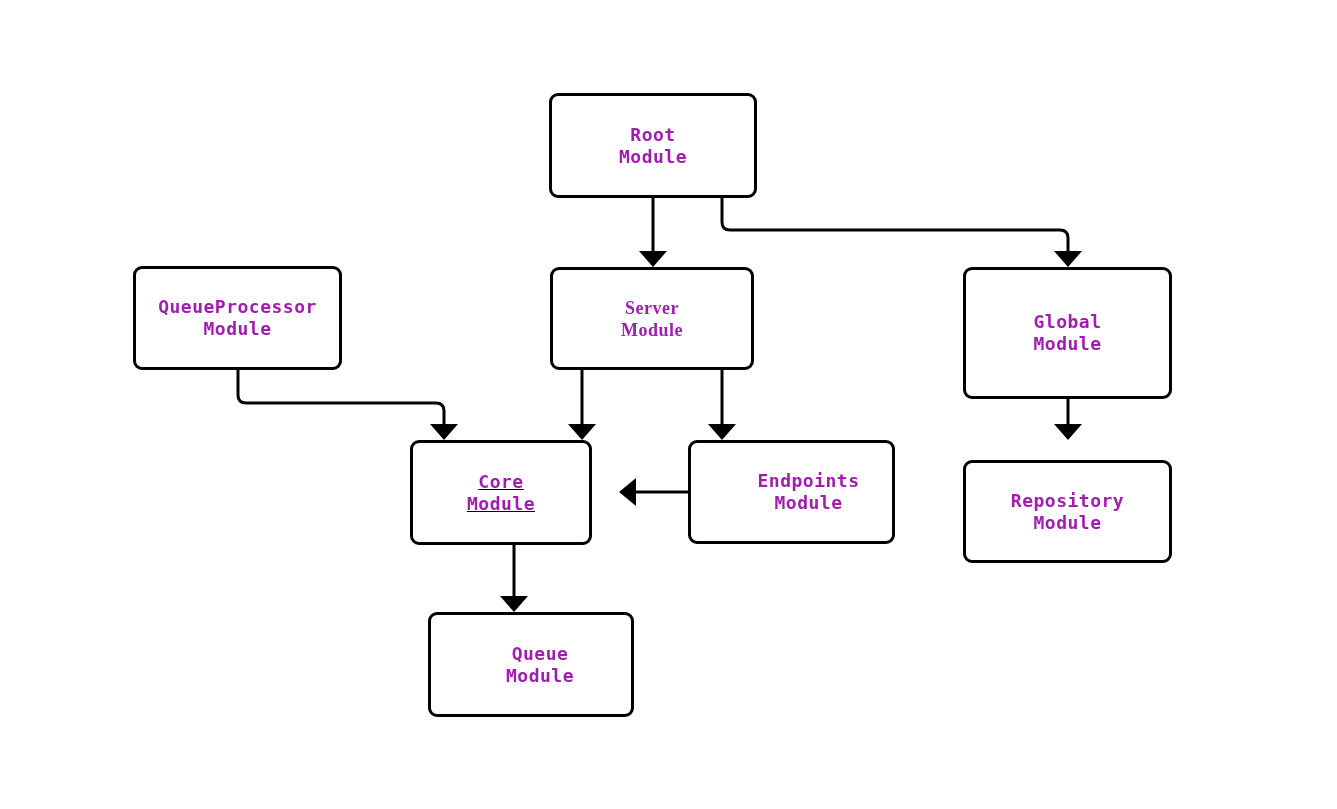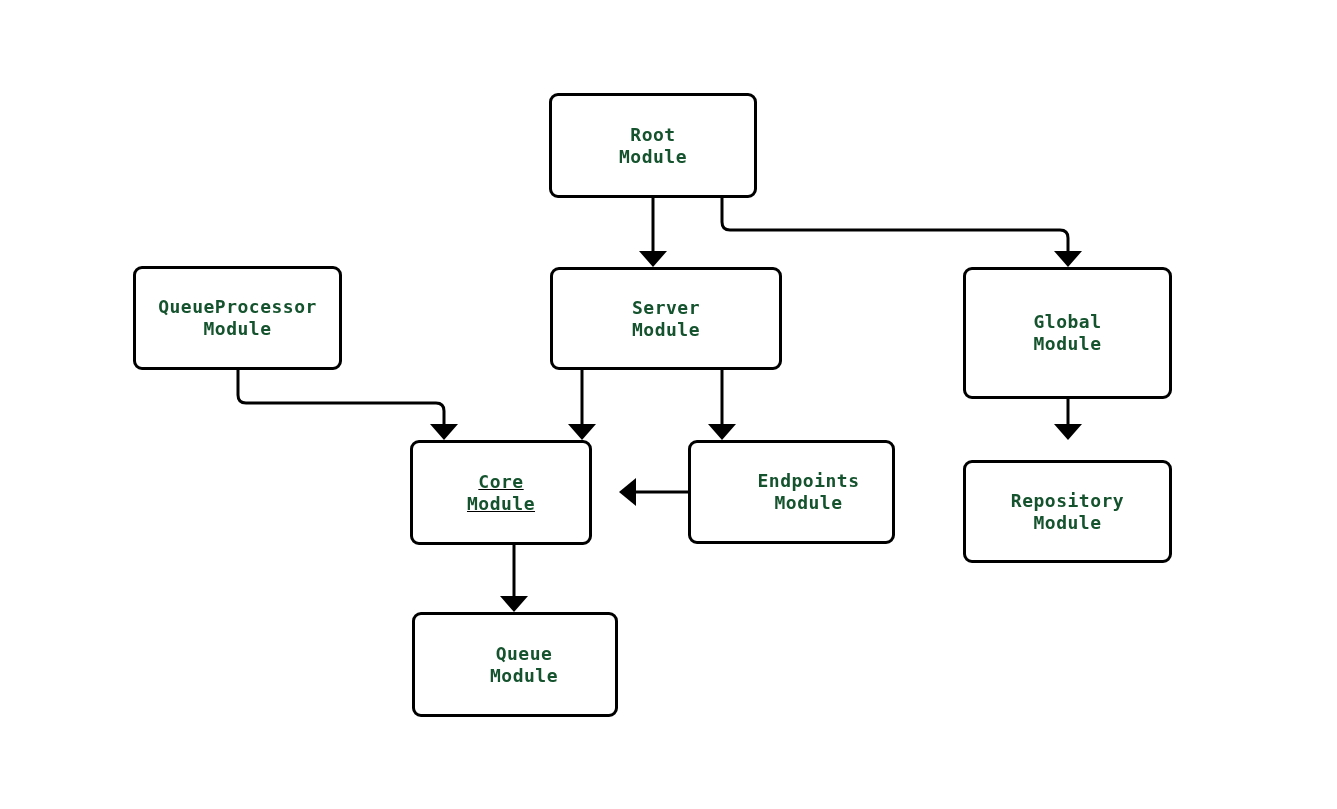--- a/index.html
+++ b/index.html
@@ -32,34 +32,34 @@
     border-radius: 9px;
     background: #ffffff;
     display: flex;
     align-items: center;
     justify-content: center;
   }
   .node-label {
     font-weight: bold;
     font-size: 18px;
     line-height: 22px;
-    color: #14532d;
+    color: #a21caf;
     text-align: center;
     white-space: pre-line;
     letter-spacing: 0.5px;
   }
   
   .node-root          { left: 549px;  top: 93px;  width: 208px; height: 105px; }
   .node-queueprocessor{ left: 133px;  top: 266px; width: 209px; height: 104px; }
-  .node-server        { left: 550px;  top: 267px; width: 232px; height: 103px; }
+  .node-server        { left: 550px;  top: 267px; width: 204px; height: 103px; font-family: Liberation Serif, serif; }
   .node-global        { left: 963px;  top: 267px; width: 209px; height: 132px; }
   .node-core          { left: 410px;  top: 440px; width: 182px; height: 105px; text-decoration: underline; }
   .node-endpoints     { left: 688px;  top: 440px; width: 207px; height: 104px; padding-left: 34px; }
   .node-repository    { left: 963px;  top: 440px; width: 209px; height: 103px; margin-top: 20px; }
-  .node-queue         { left: 412px;  top: 612px; width: 206px; height: 105px; padding-left: 18px; }
+  .node-queue         { left: 428px;  top: 612px; width: 206px; height: 105px; padding-left: 18px; }
 </style>
 </head>
 <body>
 
 <div class="canvas">
 
   <svg class="edges-layer" width="1337" height="809" viewBox="0 0 1337 809" xmlns="http://www.w3.org/2000/svg">
 
     <g>
       <path class="edge-path" d="M653,198 V252"></path>

